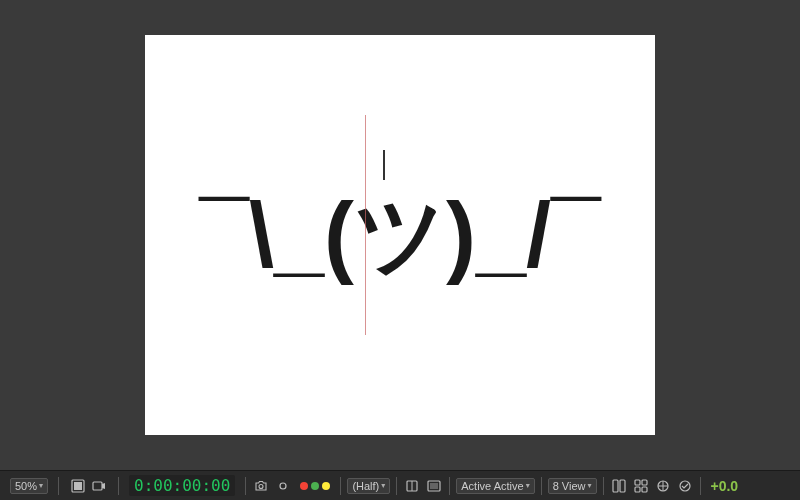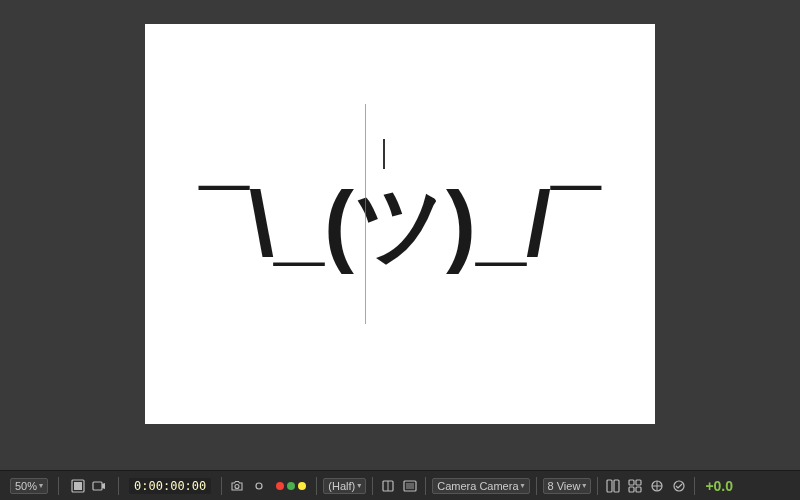--- a/index.html
+++ b/index.html
@@ -11,22 +11,23 @@
       font-family: Arial, sans-serif;
       overflow: hidden;
       display: flex;
       flex-direction: column;
     }
 
     #viewport-area {
       flex: 1;
       display: flex;
       justify-content: center;
+      align-items: center;
       background-color: #3a3a3a;
-      padding: 24px;
+      padding: 4px;
     }
 
     #canvas-frame {
       background-color: #ffffff;
       width: 510px;
       height: 400px;
       position: relative;
       display: flex;
       justify-content: center;
       align-items: center;
@@ -119,22 +120,22 @@
       align-items: center;
       justify-content: center;
       cursor: pointer;
       border-radius: 2px;
       font-size: 11px;
       color: #bbb;
     }
 
     .time-display {
       font-family: monospace;
-      font-size: 12px;
-      color: #fef9c3;
+      font-size: 16px;
+      color: #22c55e;
       background-color: #222;
       padding: 1px 5px;
       border-radius: 2px;
     }
 
     .green-dot {
       width: 8px;
       height: 8px;
       border-radius: 50%;
       background-color: #4caf50;
@@ -251,21 +252,21 @@
   <div class="bar-icon-btn">
     <svg class="icon-svg" viewBox="0 0 14 14">
       <rect x="1" y="2" width="12" height="10" rx="1" fill="none" stroke="#bbb" stroke-width="1.2"></rect>
       <rect x="3" y="4" width="8" height="6" fill="#bbb" opacity="0.4"></rect>
     </svg>
   </div>
 
   <div class="bar-divider"></div>
 
   <div class="bar-dropdown">
-    <span>Camera Camera</span>
+    <span>Active Active</span>
     <span class="chevron-down">▾</span>
   </div>
 
   <div class="bar-divider"></div>
 
   <div class="bar-dropdown">
     <span>8 View</span>
     <span class="chevron-down">▾</span>
   </div>
 

